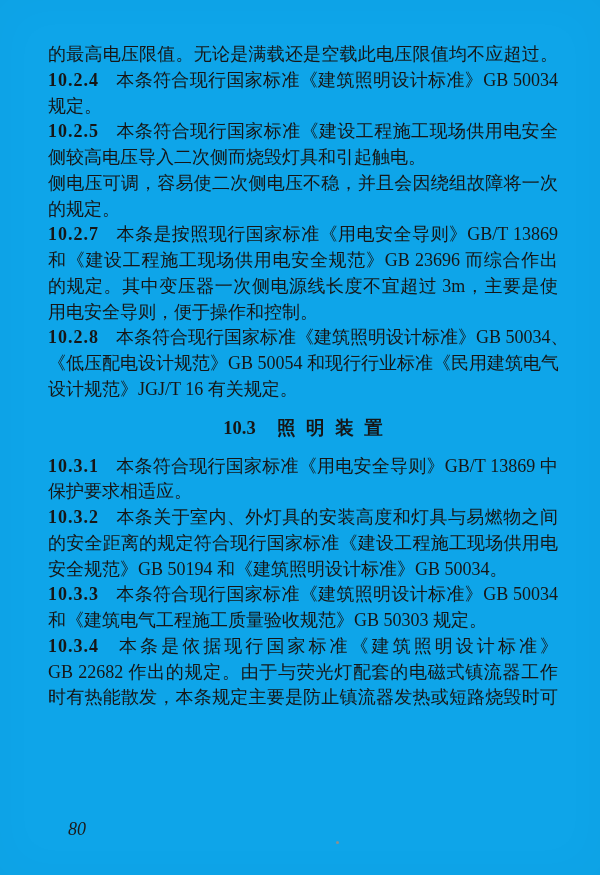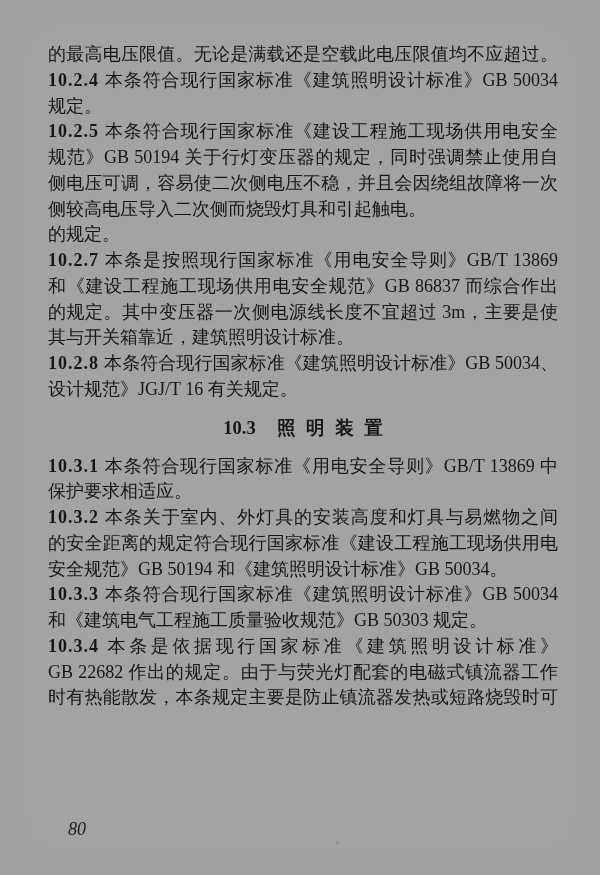--- a/index.html
+++ b/index.html
@@ -5,21 +5,21 @@
   * { margin: 0; padding: 0; box-sizing: border-box; }
   html, body { width: 600px; height: 875px; }
   body {
     background: #ffffff;
     font-family: "Liberation Serif", "DejaVu Serif", serif;
   }
   .page {
     position: relative;
     width: 600px;
     height: 875px;
-    background: #a3a3a3;
+    background: #0ea5e9;
     overflow: hidden;
     color: #161616;
     box-shadow: inset 0 0 50px rgba(0,0,0,0.025);
   }
   .page-text {
     position: absolute;
     left: 48px;
     top: 42px;
     width: 510px;
     font-size: 18px;
@@ -33,21 +33,21 @@
     text-align-last: left;
     -moz-text-align-last: left;
   }
   .text-line.fill {
     text-align-last: justify;
     -moz-text-align-last: justify;
   }
   .clause-num {
     font-weight: 700;
     letter-spacing: 1px;
-    margin-right: 5px;
+    margin-right: 17px;
   }
   .section-heading {
     font-weight: 700;
     font-size: 18.5px;
     line-height: 26px;
     text-align-last: center;
     -moz-text-align-last: center;
     white-space: pre;
     word-spacing: 6px;
     margin: 12px 0 13px 0;
@@ -73,29 +73,29 @@
 </style>
 </head>
 <body>
 
 <div class="page">
   <main class="page-text">
       <div class="text-line fill">的最高电压限值。无论是满载还是空载此电压限值均不应超过。</div>
       <div class="text-line fill"><span class="clause-num">10.2.4</span>本条符合现行国家标准《建筑照明设计标准》GB 50034</div>
       <div class="text-line">规定。</div>
       <div class="text-line fill"><span class="clause-num">10.2.5</span>本条符合现行国家标准《建设工程施工现场供用电安全</div>
-      <div class="text-line fill">规范》GB 50194 关于行灯变压器的规定，同时强调禁止使用自</div>
+      <div class="text-line">侧较高电压导入二次侧而烧毁灯具和引起触电。</div>
       <div class="text-line fill">侧电压可调，容易使二次侧电压不稳，并且会因绕组故障将一次</div>
-      <div class="text-line">侧较高电压导入二次侧而烧毁灯具和引起触电。</div>
       <div class="text-line">的规定。</div>
       <div class="text-line fill"><span class="clause-num">10.2.7</span>本条是按照现行国家标准《用电安全导则》GB/T 13869</div>
-      <div class="text-line fill">和《建设工程施工现场供用电安全规范》GB 86837 而综合作出</div>
+      <div class="text-line fill">和《建设工程施工现场供用电安全规范》GB 23696 而综合作出</div>
       <div class="text-line fill">的规定。其中变压器一次侧电源线长度不宜超过 3m，主要是使</div>
-      <div class="text-line">其与开关箱靠近，建筑照明设计标准。</div>
+      <div class="text-line">用电安全导则，便于操作和控制。</div>
       <div class="text-line fill"><span class="clause-num">10.2.8</span>本条符合现行国家标准《建筑照明设计标准》GB 50034、</div>
+      <div class="text-line fill">《低压配电设计规范》GB 50054 和现行行业标准《民用建筑电气</div>
       <div class="text-line">设计规范》JGJ/T 16 有关规定。</div>
       <div class="section-heading">10.3  照 明 装 置</div>
       <div class="text-line fill"><span class="clause-num">10.3.1</span>本条符合现行国家标准《用电安全导则》GB/T 13869 中</div>
       <div class="text-line">保护要求相适应。</div>
       <div class="text-line fill"><span class="clause-num">10.3.2</span>本条关于室内、外灯具的安装高度和灯具与易燃物之间</div>
       <div class="text-line fill">的安全距离的规定符合现行国家标准《建设工程施工现场供用电</div>
       <div class="text-line">安全规范》GB 50194 和《建筑照明设计标准》GB 50034。</div>
       <div class="text-line fill"><span class="clause-num">10.3.3</span>本条符合现行国家标准《建筑照明设计标准》GB 50034</div>
       <div class="text-line">和《建筑电气工程施工质量验收规范》GB 50303 规定。</div>
       <div class="text-line fill"><span class="clause-num">10.3.4</span>本条是依据现行国家标准《建筑照明设计标准》</div>

